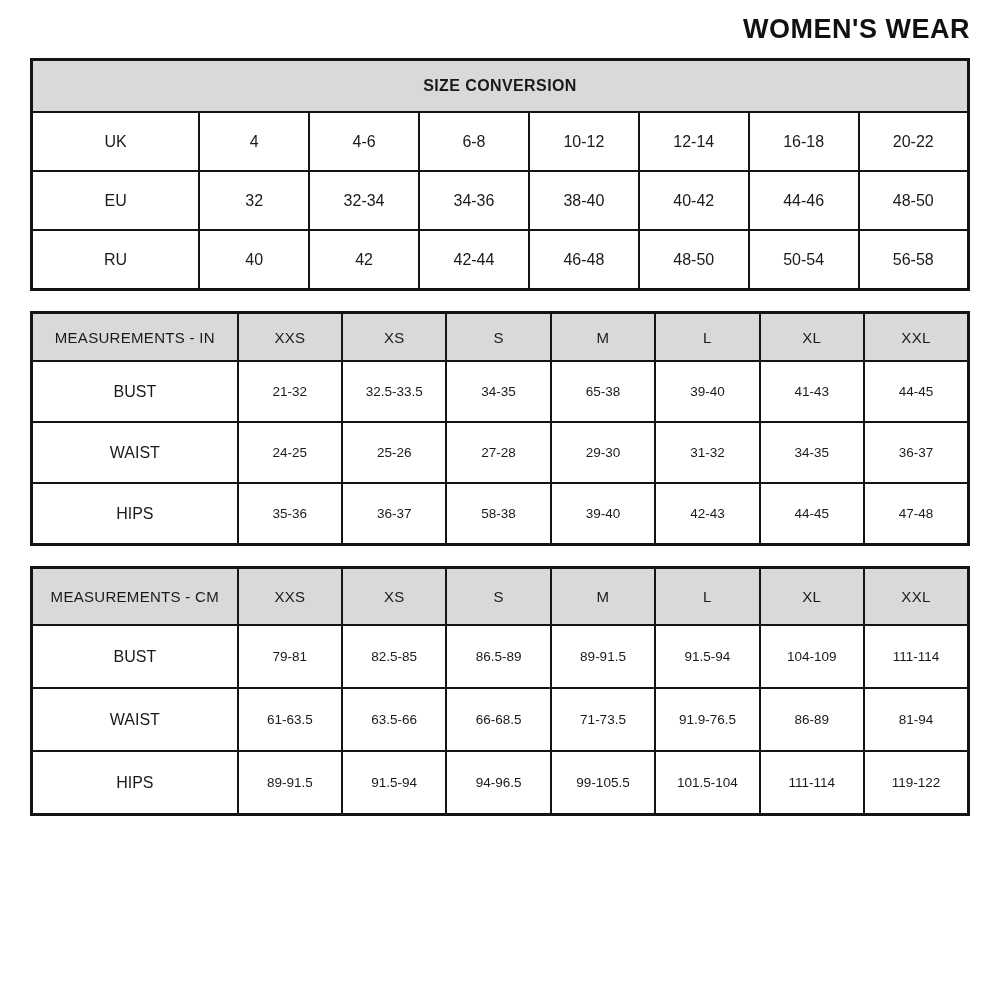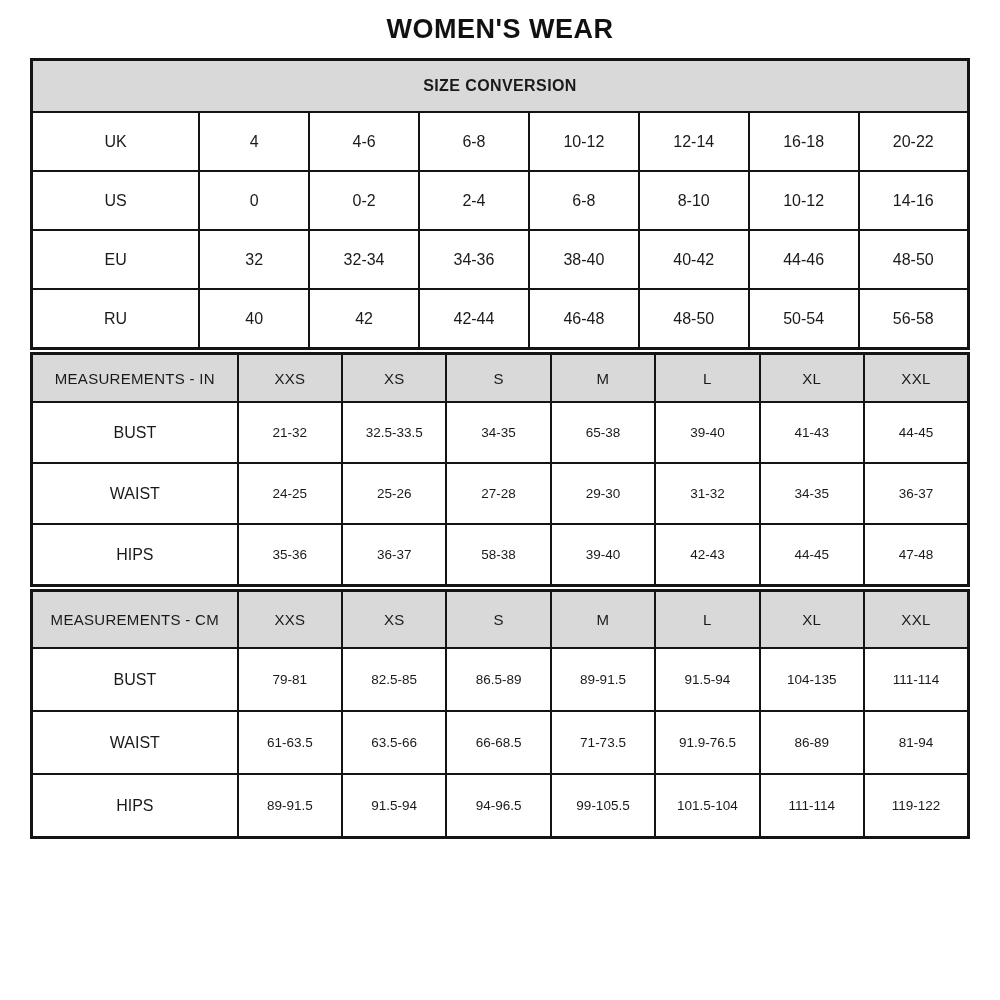--- a/index.html
+++ b/index.html
@@ -13,32 +13,32 @@
     color: #1a1a1a;
   }
   .page {
     box-sizing: border-box;
     width: 1000px;
     padding: 0 30px;
   }
   .title {
     padding-top: 14px;
     margin-bottom: 13px;
-    text-align: center;
+    text-align: right;
     font-size: 27px;
     font-weight: 700;
     letter-spacing: 0.5px;
     color: #111111;
   }
   table {
     width: 100%;
     border-collapse: collapse;
     table-layout: fixed;
     border: 3px solid #141414;
-    margin: 0 0 2px 0;
+    margin: 0 0 20px 0;
   }
   td {
     border: 2px solid #141414;
     text-align: center;
     vertical-align: middle;
     padding: 0 2px;
     overflow: hidden;
   }
   
   tr.banner-row td {
@@ -94,30 +94,20 @@
         </tr>
         <tr class="data-row">
           <td class="rowlabel">UK</td>
           <td class="val">4</td>
           <td class="val">4-6</td>
           <td class="val">6-8</td>
           <td class="val">10-12</td>
           <td class="val">12-14</td>
           <td class="val">16-18</td>
           <td class="val">20-22</td>
-        </tr>
-        <tr class="data-row">
-          <td class="rowlabel">US</td>
-          <td class="val">0</td>
-          <td class="val">0-2</td>
-          <td class="val">2-4</td>
-          <td class="val">6-8</td>
-          <td class="val">8-10</td>
-          <td class="val">10-12</td>
-          <td class="val">14-16</td>
         </tr>
         <tr class="data-row">
           <td class="rowlabel">EU</td>
           <td class="val">32</td>
           <td class="val">32-34</td>
           <td class="val">34-36</td>
           <td class="val">38-40</td>
           <td class="val">40-42</td>
           <td class="val">44-46</td>
           <td class="val">48-50</td>
@@ -212,21 +202,21 @@
           <td class="sizecol">XL</td>
           <td class="sizecol">XXL</td>
         </tr>
         <tr class="data-row">
           <td class="rowlabel">BUST</td>
           <td class="val">79-81</td>
           <td class="val">82.5-85</td>
           <td class="val">86.5-89</td>
           <td class="val">89-91.5</td>
           <td class="val">91.5-94</td>
-          <td class="val">104-135</td>
+          <td class="val">104-109</td>
           <td class="val">111-114</td>
         </tr>
         <tr class="data-row">
           <td class="rowlabel">WAIST</td>
           <td class="val">61-63.5</td>
           <td class="val">63.5-66</td>
           <td class="val">66-68.5</td>
           <td class="val">71-73.5</td>
           <td class="val">91.9-76.5</td>
           <td class="val">86-89</td>

